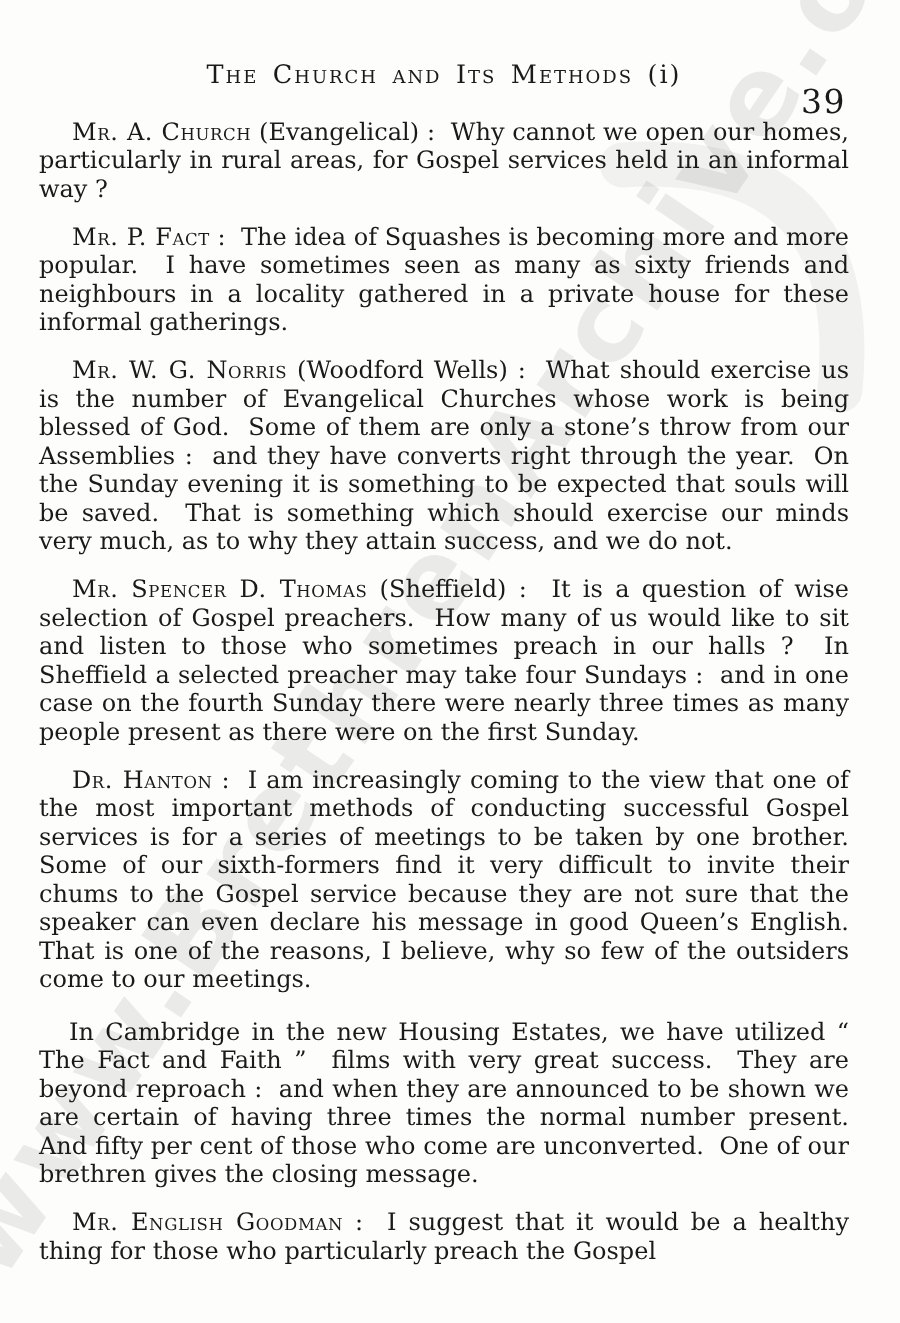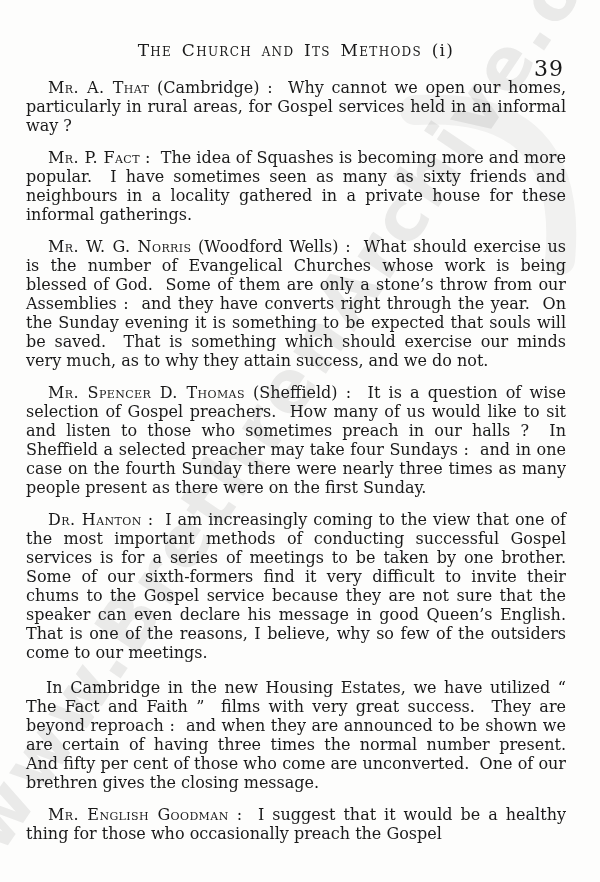--- a/index.html
+++ b/index.html
@@ -103,29 +103,29 @@
 
   <div class="content">
 
     <div class="running-head">
       <div class="running-title"><span class="sc">The Church and Its Methods</span><span> (i)</span></div>
       <div class="folio">39</div>
     </div>
 
     <div class="body-text">
 
-      <p class="para first"><span class="speaker">Mr. A. That</span><span> (Cambridge)</span><span> :  </span><span>Why cannot we open our homes, particularly in rural areas, for Gospel services held in an informal way ?</span></p>
+      <p class="para first"><span class="speaker">Mr. A. Church</span><span> (Evangelical)</span><span> :  </span><span>Why cannot we open our homes, particularly in rural areas, for Gospel services held in an informal way ?</span></p>
 
       <p class="para"><span class="speaker">Mr. P. Fact</span><span></span><span> :  </span><span>The idea of Squashes is becoming more and more popular.  I have sometimes seen as many as sixty friends and neighbours in a locality gathered in a private house for these informal gatherings.</span></p>
 
       <p class="para"><span class="speaker">Mr. W. G. Norris</span><span> (Woodford Wells)</span><span> :  </span><span>What should exercise us is the number of Evangelical Churches whose work is being blessed of God.  Some of them are only a stone’s throw from our Assemblies :  and they have converts right through the year.  On the Sunday evening it is something to be expected that souls will be saved.  That is something which should exercise our minds very much, as to why they attain success, and we do not.</span></p>
 
       <p class="para"><span class="speaker">Mr. Spencer D. Thomas</span><span> (Sheffield)</span><span> :  </span><span>It is a question of wise selection of Gospel preachers.  How many of us would like to sit and listen to those who sometimes preach in our halls ?  In Sheffield a selected preacher may take four Sundays :  and in one case on the fourth Sunday there were nearly three times as many people present as there were on the first Sunday.</span></p>
 
       <p class="para"><span class="speaker">Dr. Hanton</span><span></span><span> :  </span><span>I am increasingly coming to the view that one of the most important methods of conducting successful Gospel services is for a series of meetings to be taken by one brother.  Some of our sixth-formers find it very difficult to invite their chums to the Gospel service because they are not sure that the speaker can even declare his message in good Queen’s English.  That is one of the reasons, I believe, why so few of the outsiders come to our meetings.</span></p>
 
       <p class="para continuation"><span>In Cambridge in the new Housing Estates, we have utilized “ The Fact and Faith ”  films with very great success.  They are beyond reproach :  and when they are announced to be shown we are certain of having three times the normal number present.  And fifty per cent of those who come are unconverted.  One of our brethren gives the closing message.</span></p>
 
-      <p class="para"><span class="speaker">Mr. English Goodman</span><span></span><span> :  </span><span>I suggest that it would be a healthy thing for those who occasionally preach the Gospel</span></p>
+      <p class="para"><span class="speaker">Mr. English Goodman</span><span></span><span> :  </span><span>I suggest that it would be a healthy thing for those who particularly preach the Gospel</span></p>
 
     </div>
   </div>
 </div>
 
 </body></html>

